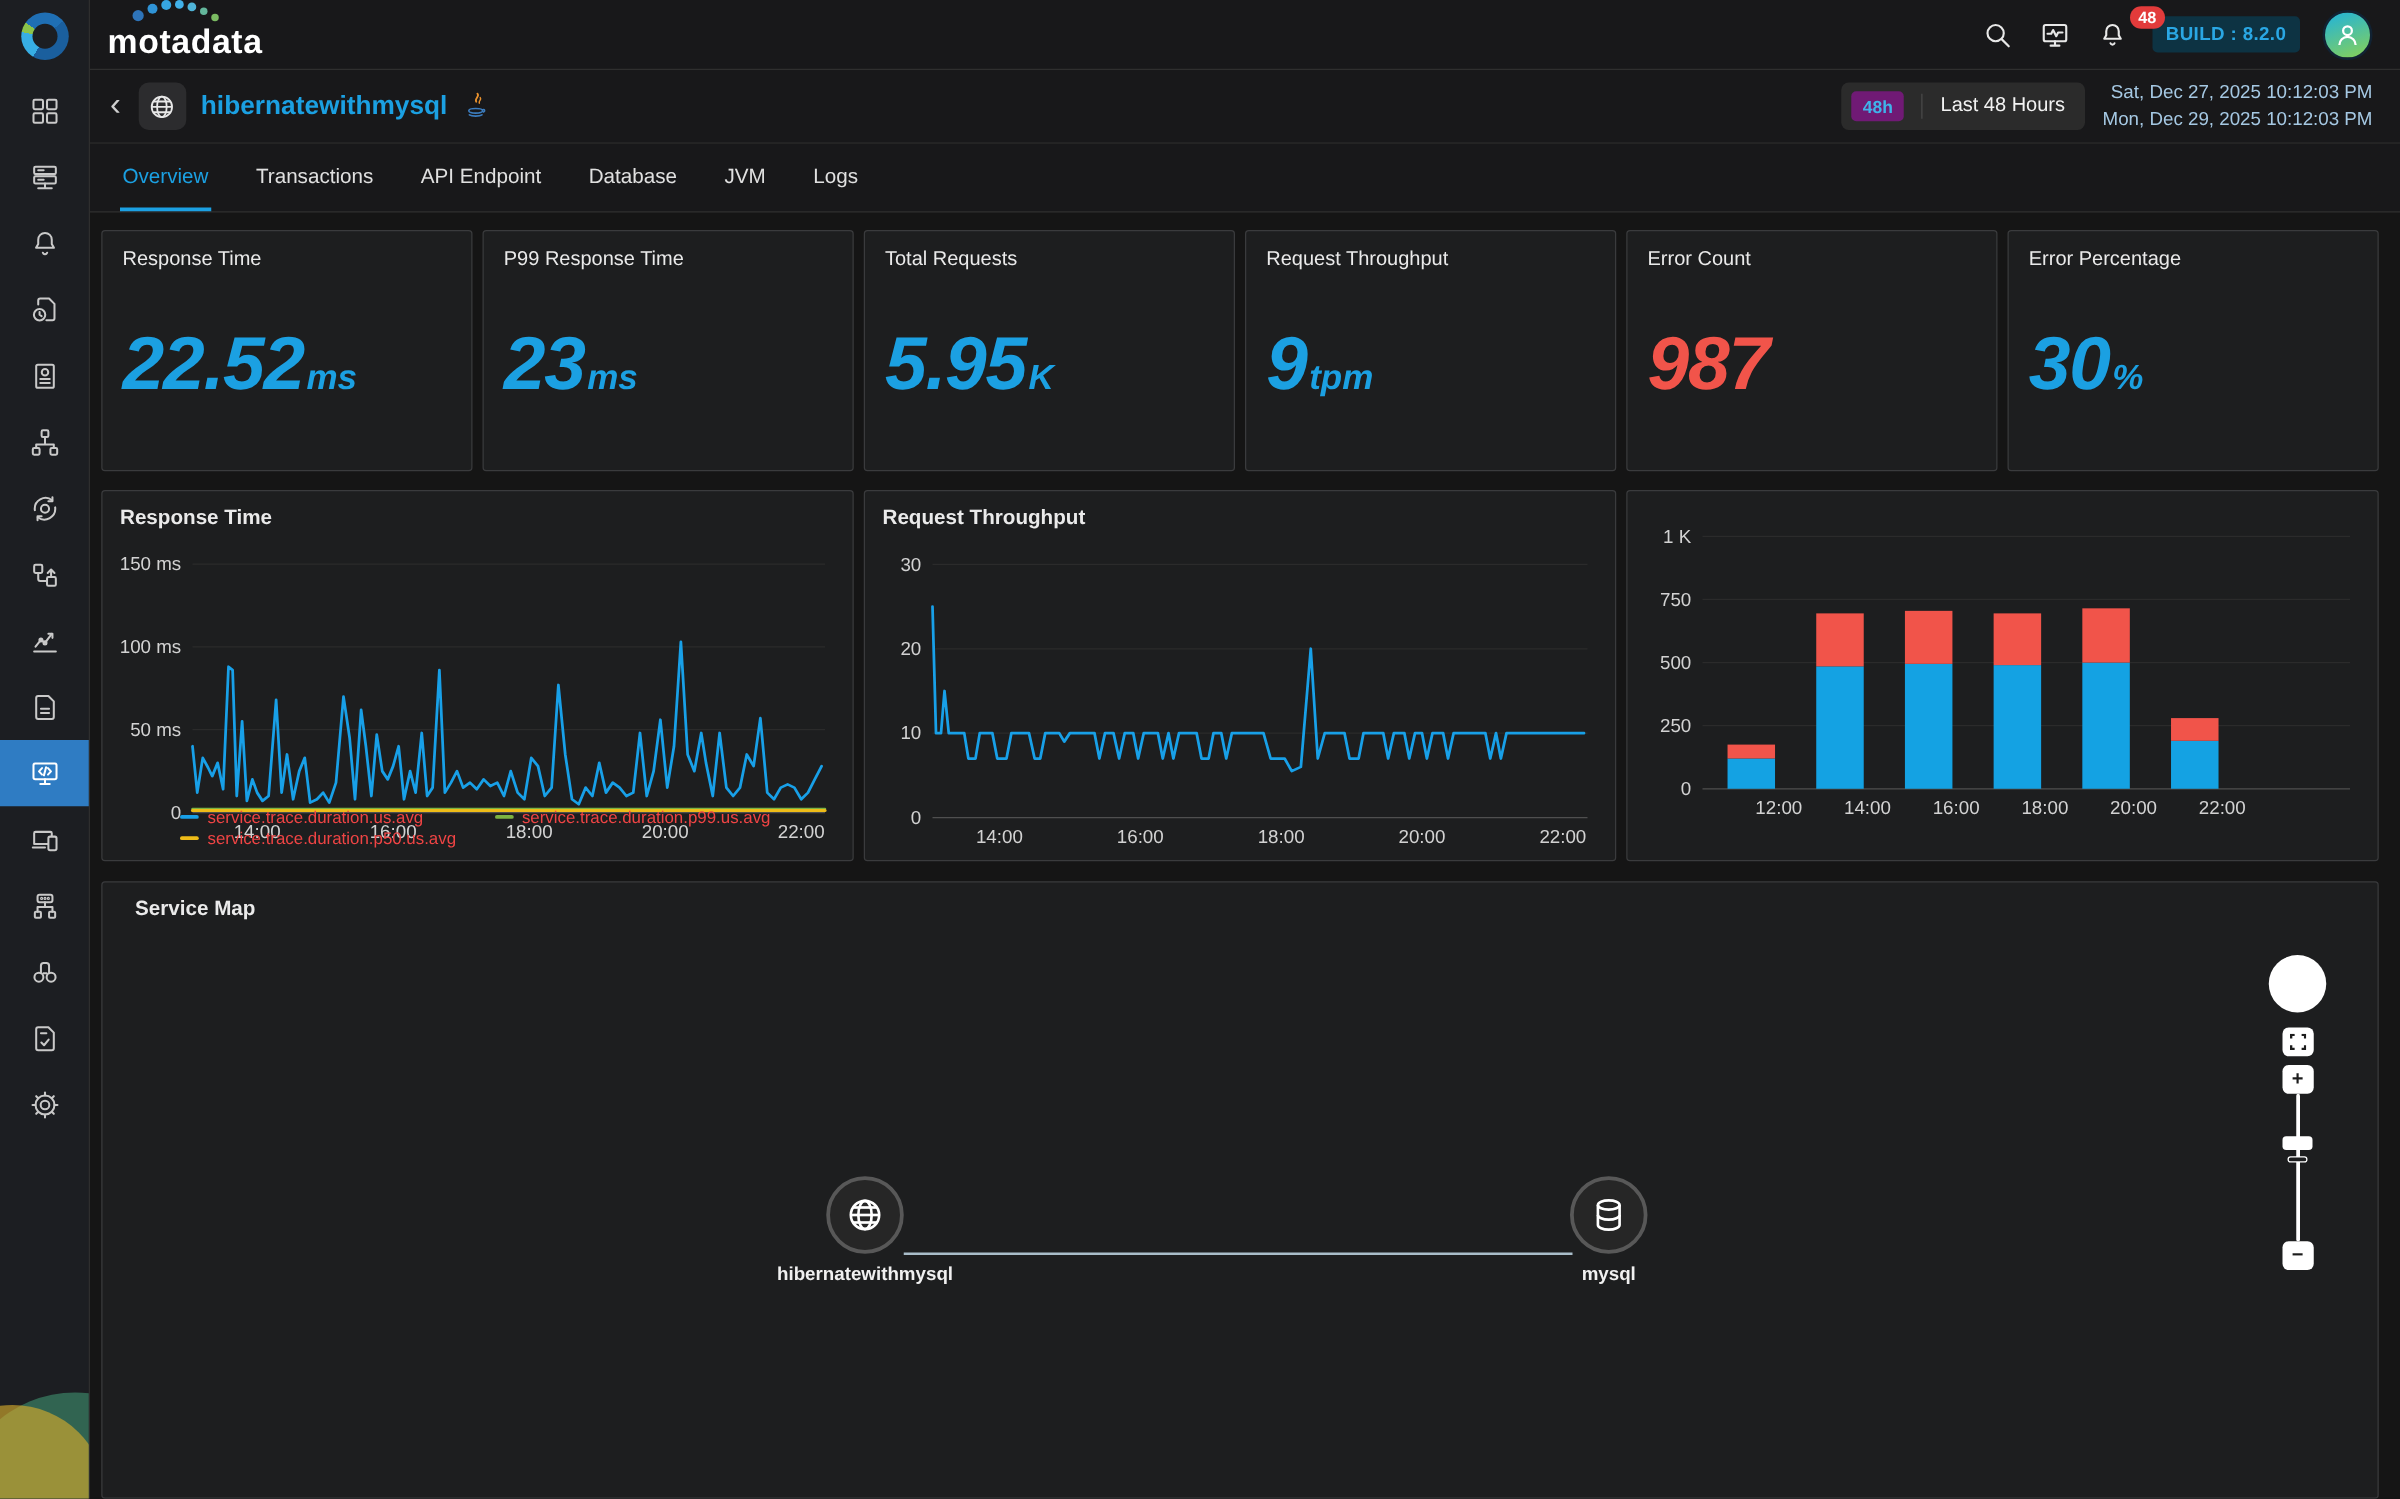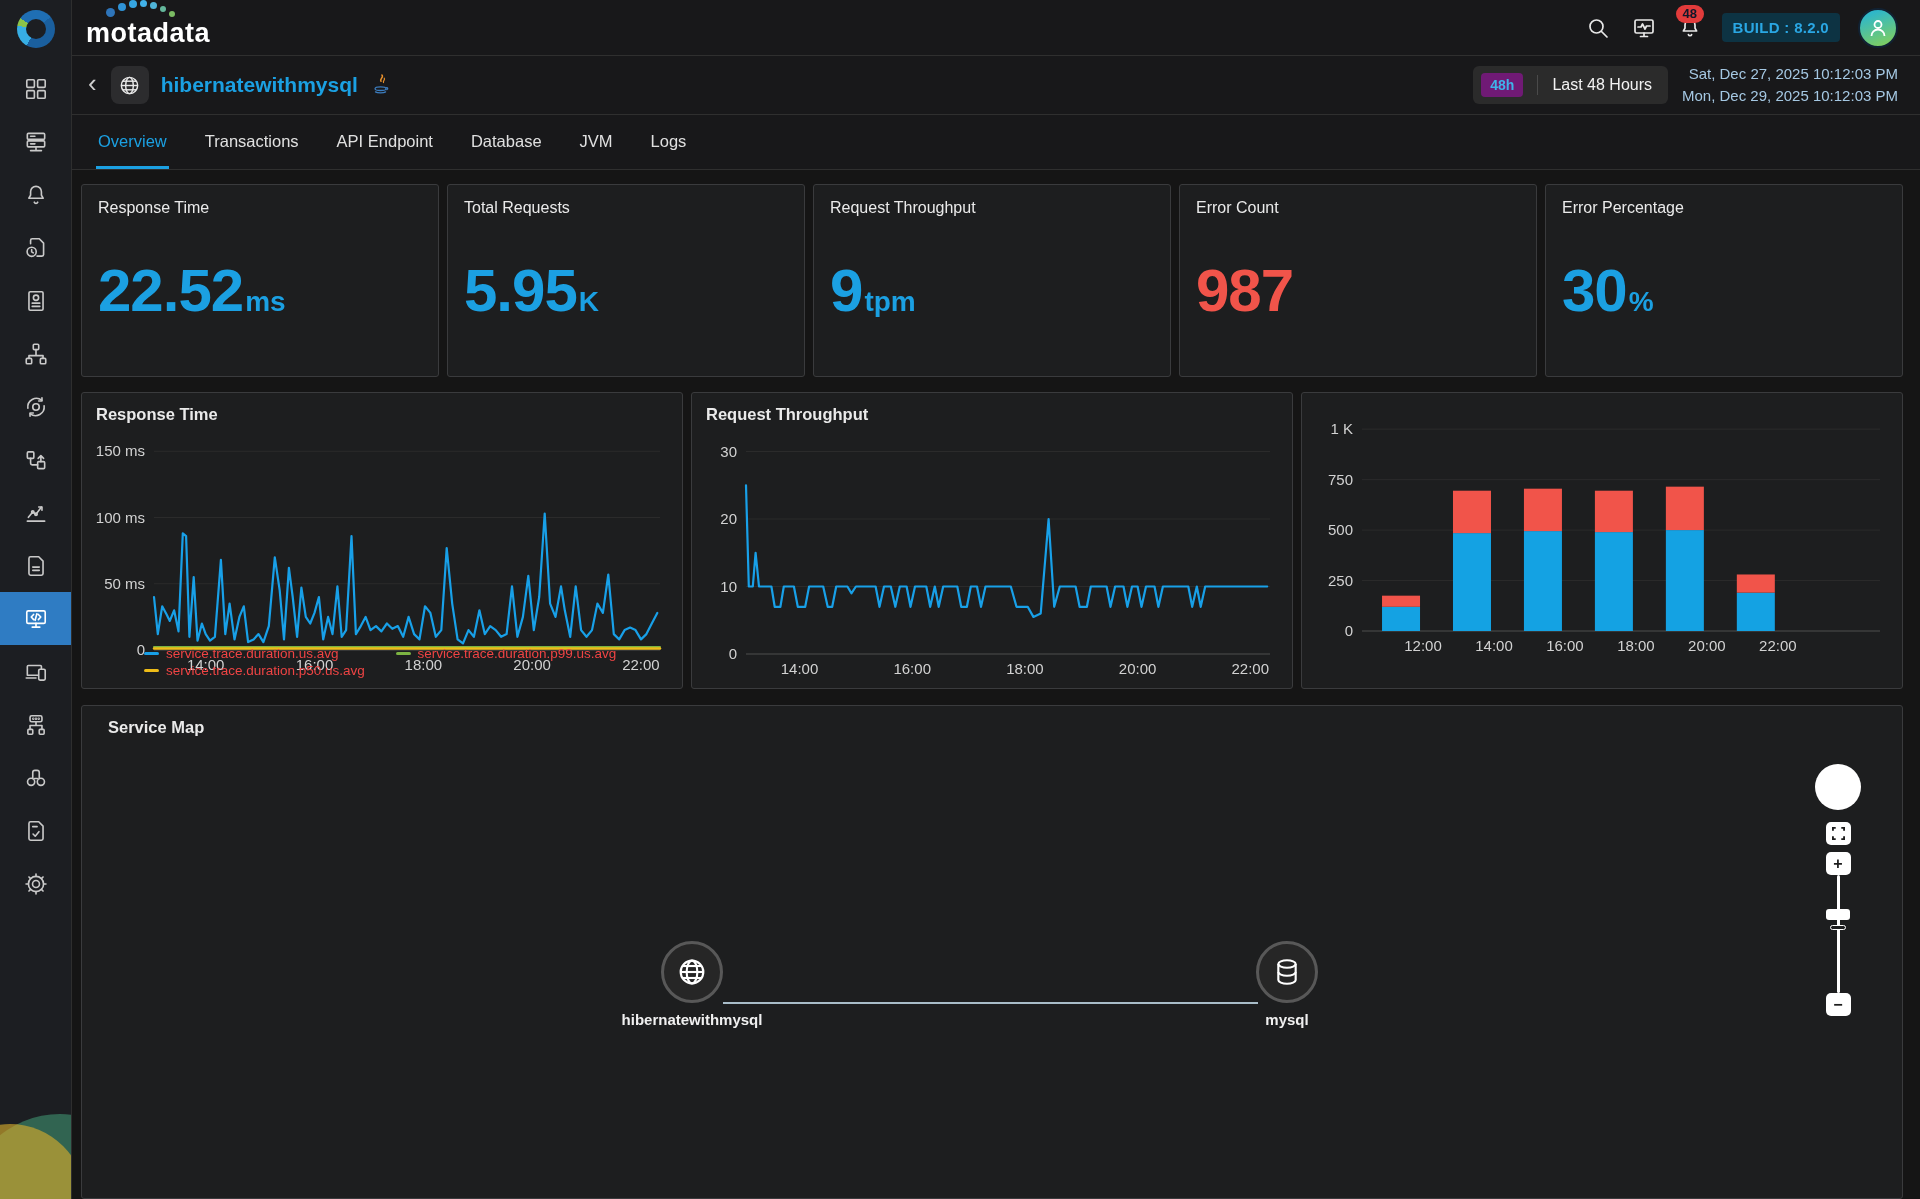--- a/index.html
+++ b/index.html
@@ -26,21 +26,21 @@
   
   .main { flex:1; display:flex; flex-direction:column; min-width:0; }
 
   .topbar { height:56px; display:flex; align-items:center; justify-content:space-between;
             padding:0 22px 0 14px; border-bottom:1px solid #2f2f2f; background:#18181a; }
   .brand { position:relative; font-size:27px; font-weight:bold; color:#fff; letter-spacing:.5px; padding-top:12px; }
   .brand .dot { position:absolute; border-radius:50%; }
   .topbar-right { display:flex; align-items:center; gap:18px; }
   .icon-btn { width:28px; height:28px; display:flex; align-items:center; justify-content:center; cursor:pointer; position:relative; }
   .icon-btn svg { width:24px; height:24px; stroke:#e8e8e8; fill:none; stroke-width:1.7; stroke-linecap:round; stroke-linejoin:round; }
-  .notif-badge { position:absolute; top:-9px; left:0; background:#e23b3b; color:#0f172a; font-size:13px; font-weight:bold;
+  .notif-badge { position:absolute; top:-9px; left:28px; background:#e23b3b; color:#ffffff; font-size:13px; font-weight:bold;
                  border-radius:10px; padding:1px 7px; line-height:16px; }
   .build-pill { background:#0d3343; color:#2aa7e4; font-size:15px; font-weight:bold; padding:6px 11px; border-radius:4px; letter-spacing:.3px; }
   .avatar { width:40px; height:40px; border-radius:50%; background:linear-gradient(160deg,#2fb7c9 15%,#7ece62 90%);
             border:2px solid #123; display:flex; align-items:center; justify-content:center; cursor:pointer; }
   .avatar svg { width:24px; height:24px; stroke:#fff; fill:none; stroke-width:1.8; }
 
   .crumb-bar { height:59px; display:flex; align-items:center; justify-content:space-between;
                padding:0 22px 0 16px; border-bottom:1px solid #2f2f2f; background:#18181a; }
   .crumb-left { display:flex; align-items:center; gap:12px; }
   .back-btn { font-size:26px; color:#cfcfcf; cursor:pointer; line-height:1; padding:0 2px 4px 0; }
@@ -60,21 +60,21 @@
   .tab { font-size:16.5px; color:#e0e0e0; padding:14px 2px 15px 2px; cursor:pointer; border-bottom:3px solid transparent; }
   .tab.active { color:var(--accent); border-bottom-color:var(--accent); font-weight:500; }
 
   
   .content { flex:1; padding:14px 17px 0 9px; display:flex; flex-direction:column; min-height:0; }
   .panel { background:var(--panel); border:1px solid var(--border); border-radius:3px; }
 
   .kpi-row { display:flex; gap:8px; height:193px; }
   .kpi { flex:1; position:relative; padding:14px 16px; }
   .kpi-label { font-size:16px; color:#eaeaea; }
-  .kpi-value { position:absolute; left:16px; top:50%; transform:translateY(-36%); white-space:nowrap; }
+  .kpi-value { position:absolute; left:16px; top:50%; transform:translateY(-36%); white-space:nowrap;font-style:italic; }
   .kpi-num { font-size:60px; font-weight:bold; color:var(--accent); letter-spacing:-1px; }
   .kpi-unit { font-size:28px; font-weight:bold; color:var(--accent); margin-left:2px; }
   .kpi.danger .kpi-num, .kpi.danger .kpi-unit { color:var(--danger); }
 
   .charts-row { display:flex; gap:8px; height:297px; margin-top:15px; }
   .chart-panel { flex:1; padding:12px 14px 8px 14px; display:flex; flex-direction:column; min-width:0; }
   .chart-title { font-size:16.5px; font-weight:600; color:#eaeaea; margin-bottom:4px; }
   .chart-box { flex:1; min-height:0; }
   .legend { display:flex; flex-wrap:wrap; padding:2px 0 2px 48px; row-gap:2px; }
   .legend-item { display:flex; align-items:center; gap:7px; width:48%; font-size:13.5px; color:#ef4444; }
@@ -338,20 +338,24 @@
       <div class="tab">JVM</div>
       <div class="tab">Logs</div>
     </div>
 
     <div class="content">
 
       <div class="kpi-row">
         <div class="panel kpi">
           <div class="kpi-label">Response Time</div>
           <div class="kpi-value"><span class="kpi-num">22.52</span><span class="kpi-unit">ms</span></div>
+        </div>
+        <div class="panel kpi">
+          <div class="kpi-label">P99 Response Time</div>
+          <div class="kpi-value"><span class="kpi-num">23</span><span class="kpi-unit">ms</span></div>
         </div>
         <div class="panel kpi">
           <div class="kpi-label">Total Requests</div>
           <div class="kpi-value"><span class="kpi-num">5.95</span><span class="kpi-unit">K</span></div>
         </div>
         <div class="panel kpi">
           <div class="kpi-label">Request Throughput</div>
           <div class="kpi-value"><span class="kpi-num">9</span><span class="kpi-unit">tpm</span></div>
         </div>
         <div class="panel kpi danger">

